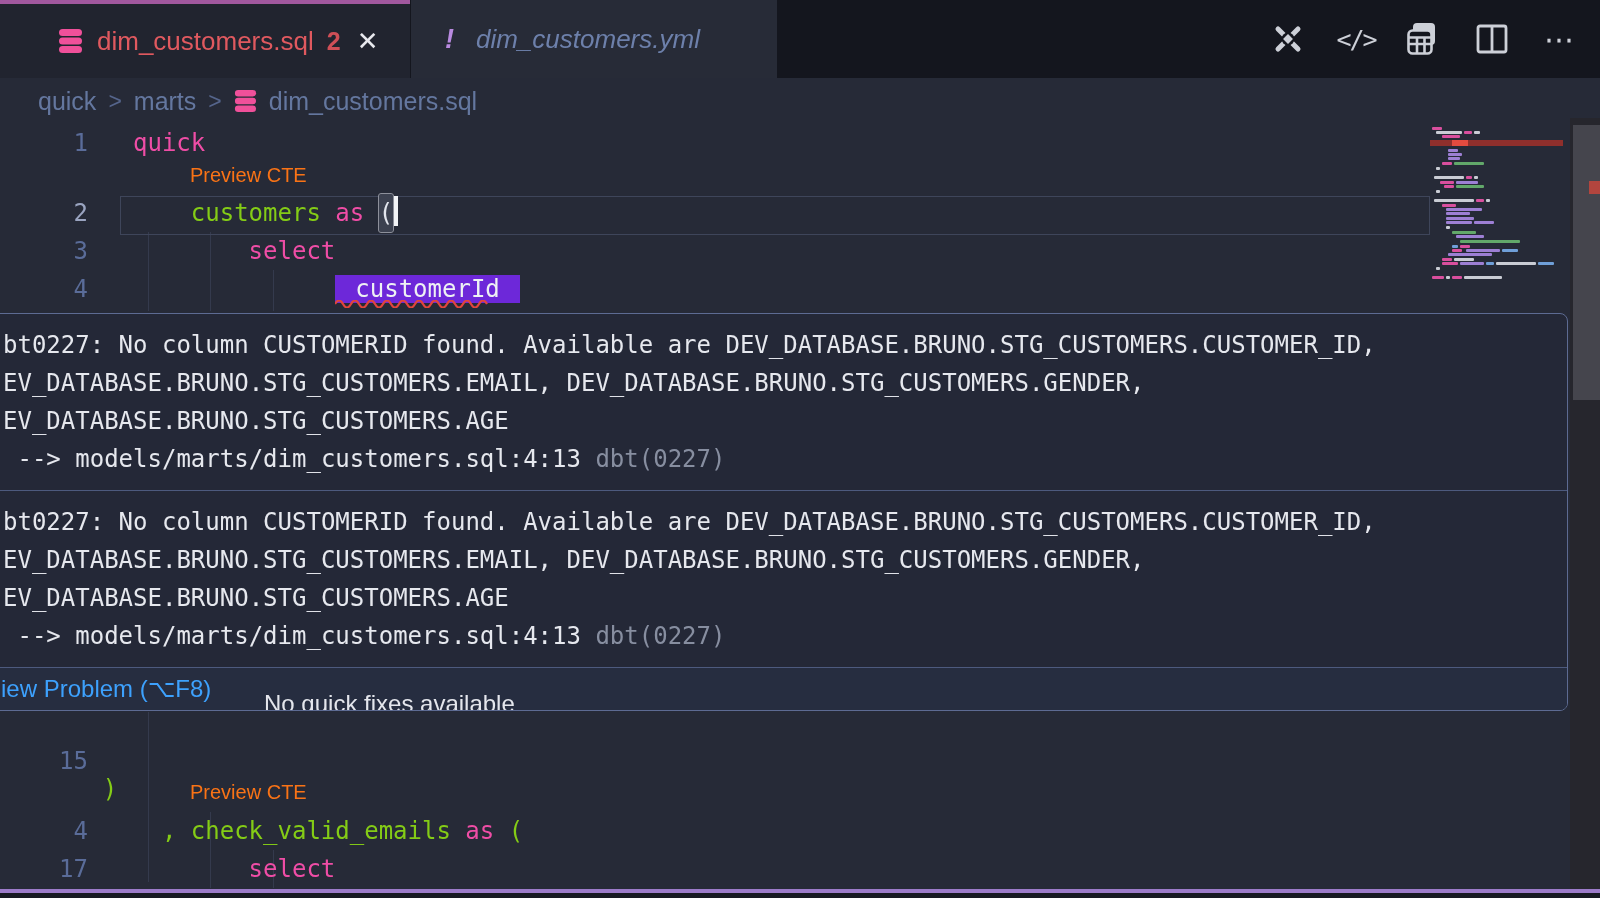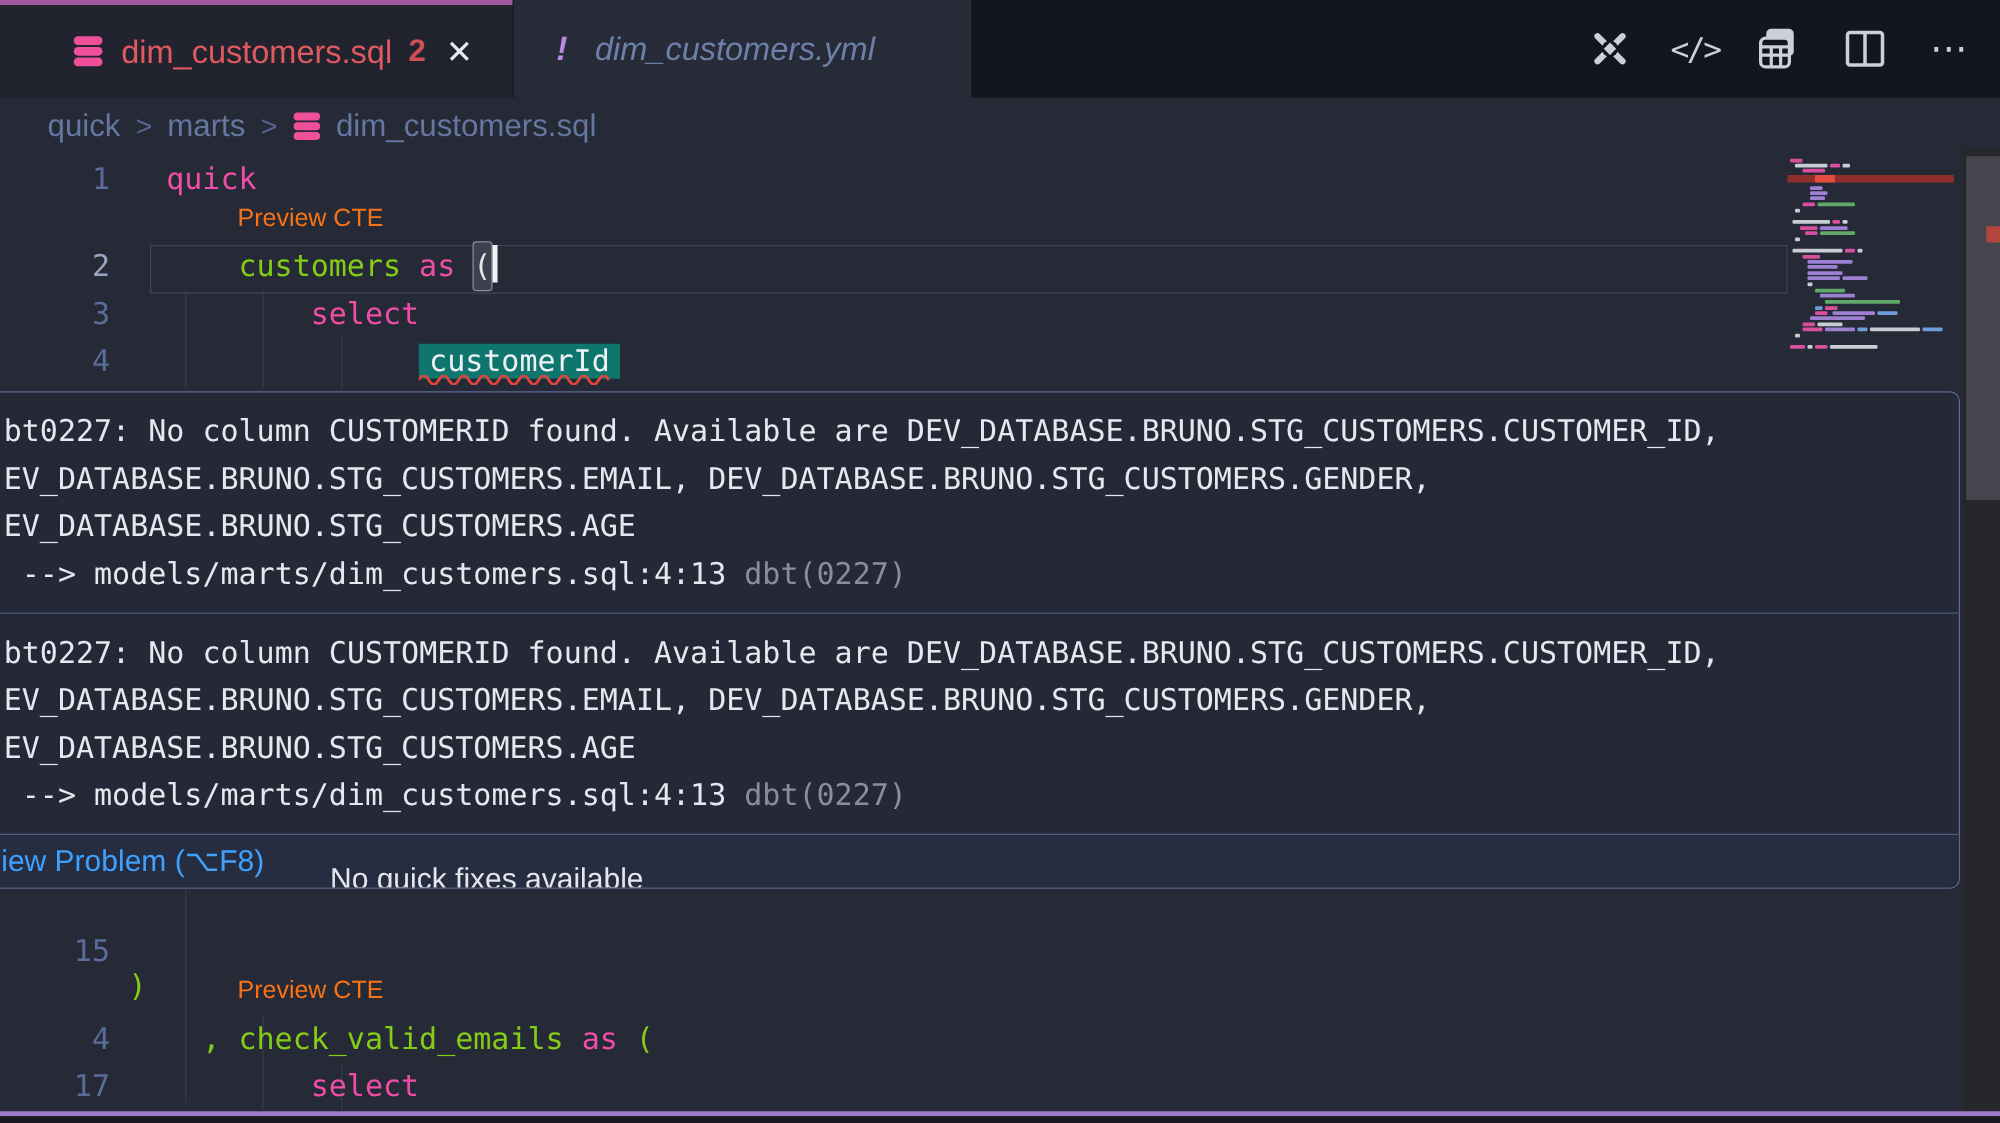--- a/index.html
+++ b/index.html
@@ -35,21 +35,21 @@
   .code-row { position:absolute; left:0; height:38px; width:1430px; display:flex; font-family:"DejaVu Sans Mono", monospace; font-size:24px; line-height:38px; white-space:pre; }
   .gutter { width:88px; text-align:right; color:#5a6c99; flex:0 0 88px; }
   .code-text { padding-left:45px; color:#e3e6ee; }
   .tok-kw { color:#ef4da6; }
   .tok-plain { color:#84cc16; }
   .currentline { position:absolute; left:120px; top:76px; width:1310px; height:39px; border:1px solid #3e455a; }
   .cl-num { color:#9aa4c0 !important; }
   .codelens { position:absolute; left:190px; height:28px; font-size:20px; color:#f97316; line-height:28px; cursor:pointer; }
   .brkbox { display:inline-block; background:#3c4150; outline:1.5px solid #8d909b; border-radius:2px; }
   .cursorbar { display:inline-block; width:4px; height:30px; background:#f2f3f6; vertical-align:-5px; margin-left:1px; }
-  .sel { position:relative; background:#0f766e; color:#eef1f4; padding:0 8px;text-align:right; }
+  .sel { position:relative; background:#6d28d9; color:#eef1f4; padding:0 20px;text-align:right; }
   .squiggle { position:absolute; left:0; bottom:-5px; }
   
   .popup { position:absolute; left:-10px; top:193px; width:1578px; height:398px; background:#242837; border:1.5px solid #5d6b93; border-radius:0 8px 8px 0; z-index:5; overflow:hidden; }
   .msg { padding:12px 0 0 12px; font-family:"DejaVu Sans Mono", monospace; font-size:24px; line-height:38px; color:#e6e8ee; white-space:pre; }
   .msg-sep { height:1px; background:#4d5a7e; margin-top:12px; }
   .msg .code-ref { color:#878ea0; }
   .popup-status { position:absolute; left:0; bottom:0; width:100%; height:43px; background:#262d40; border-top:1px solid #4d5a7e; }
   .view-problem { position:absolute; left:10px; top:7px; font-size:24px; color:#3da1fd; cursor:pointer; font-family:"Liberation Sans","DejaVu Sans",sans-serif; }
   .no-fixes { position:absolute; left:273px; top:22px; font-size:24px; color:#e4e6ec; }
   

